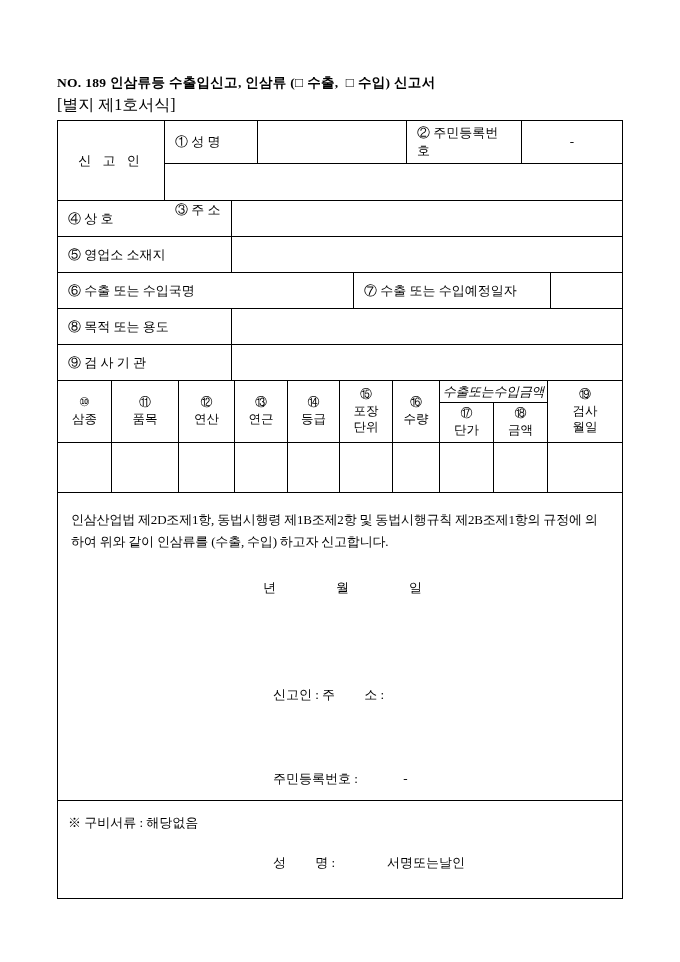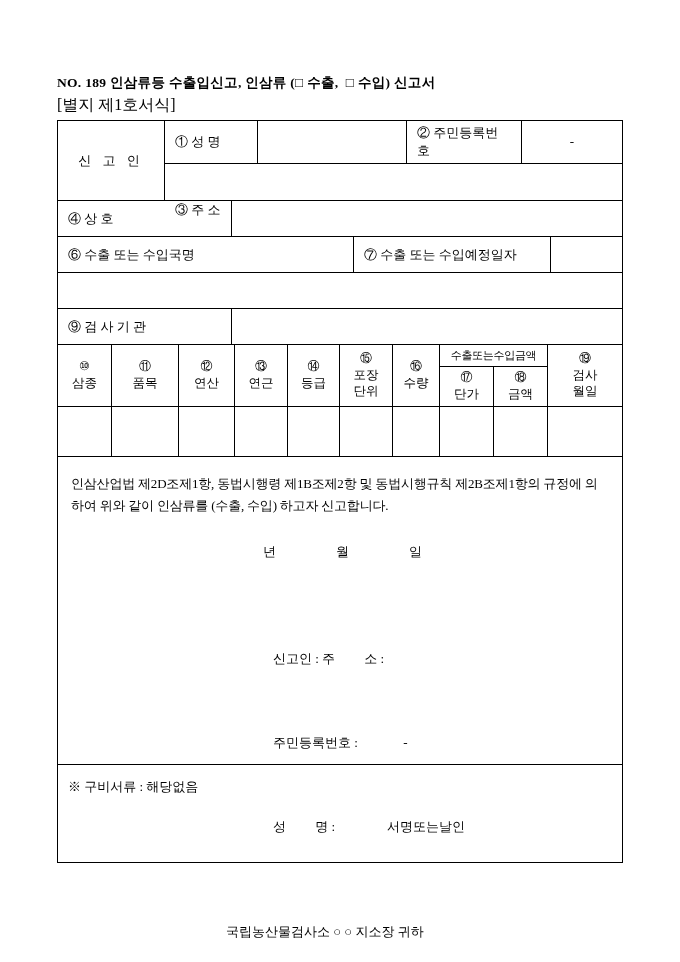--- a/index.html
+++ b/index.html
@@ -46,21 +46,21 @@
 
   
   .items-header { height:62px; }
   .hcell { flex-direction:column; justify-content:center; text-align:center; padding:0 2px; line-height:1.25; }
   .cnum { font-size:12px; }
   .clabel { font-size:12.5px; margin-top:2px; white-space:pre-line; }
   .cw0 { flex:0 0 53px; } .cw1 { flex:0 0 67px; } .cw2 { flex:0 0 56px; }
   .cw3 { flex:0 0 53px; } .cw4 { flex:0 0 52px; } .cw5 { flex:0 0 53px; }
   .cw6 { flex:0 0 47px; } .cwg { flex:0 0 108px; } .c54 { flex:0 0 54px; } .cw9 { flex:1; }
   .amount-group { display:flex; flex-direction:column; }
-  .amount-group-head { height:22px; border-bottom:1px solid #000; display:flex; align-items:center; justify-content:center; font-size:11px; letter-spacing:-.3px; }
+  .amount-group-head { height:22px; border-bottom:1px solid #000; display:flex; align-items:center; justify-content:center; font-size:13px; letter-spacing:-.3px;font-style:italic; }
   .amount-sub { flex:1; display:flex; }
   .amount-sub .cell { flex:1; }
 
   .items-empty { height:50px; }
 
   
   .decl-row { height:308px; }
   .decl-cell { flex:1; padding:16px 13px; font-size:13px; display:block; }
   .decl-body { line-height:1.7; letter-spacing:-.2px; }
   .decl-date { display:flex; gap:60px; margin:26px 0 0 192px; }
@@ -105,32 +105,41 @@
       </div>
     </div>
 
     <div class="row h36">
       <div class="cell w173">
         <span>④ 상  호</span>
       </div>
       <div class="cell grow"></div>
     </div>
 
+    <div class="row h36">
+      <div class="cell w173">
+        <span>⑤ 영업소 소재지</span>
+      </div>
+      <div class="cell grow"></div>
+    </div>
 
     <div class="row h36">
       <div class="cell w295">
         <span>⑥ 수출 또는 수입국명</span>
       </div>
       <div class="cell w197">
         <span>⑦ 수출 또는 수입예정일자</span>
       </div>
       <div class="cell grow"></div>
     </div>
 
     <div class="row h36">
+      <div class="cell w173">
+        <span>⑧ 목적 또는 용도</span>
+      </div>
       <div class="cell grow"></div>
     </div>
 
     <div class="row h36">
       <div class="cell w173">
         <span>⑨ 검 사 기 관</span>
       </div>
       <div class="cell grow"></div>
     </div>
 

